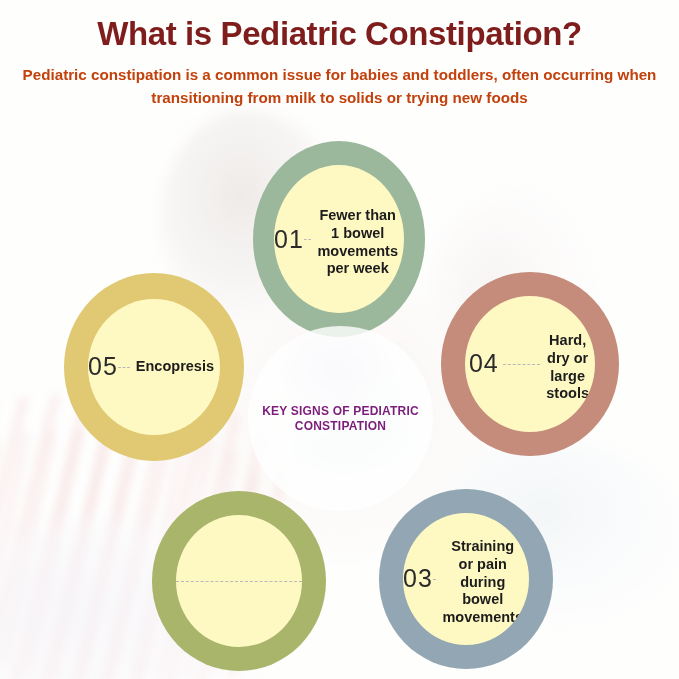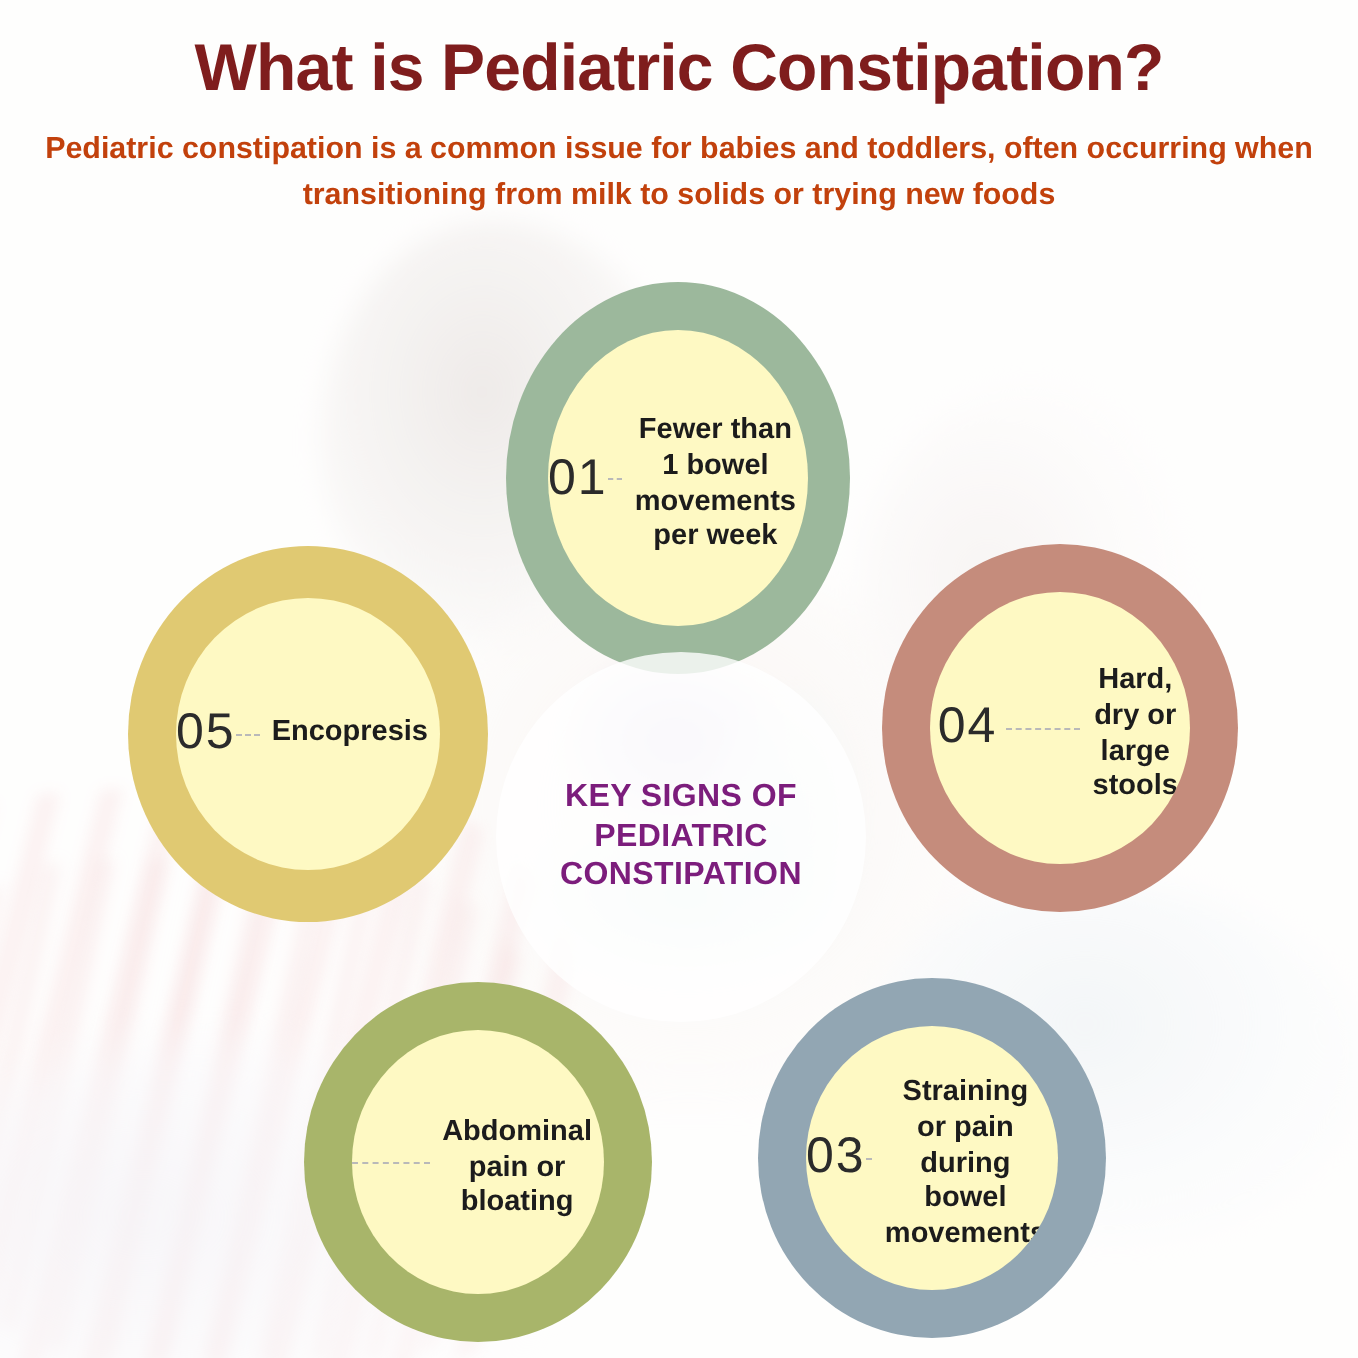--- a/index.html
+++ b/index.html
@@ -255,21 +255,21 @@
     width: 185px;
     height: 185px;
     border-radius: 50%;
     background: rgba(255,255,255,0.80);
     display: flex;
     align-items: center;
     justify-content: center;
     z-index: 7;
   }
   #center-text {
-    font-size: 16px;
+    font-size: 12px;
     font-weight: bold;
     color: #7c1d7c;
     text-align: center;
     line-height: 1.22;
     letter-spacing: 0.2px;
     text-shadow: 0 0 4px rgba(255,255,255,0.9);
   }
 </style>
 </head>
 <body>
@@ -329,23 +329,20 @@
         <div class="petal-rule"></div>
         <div class="txt-zone">
           <span class="petal-text">Straining or pain during bowel movements</span>
         </div>
       </div>
     </div>
 
     <div class="petal" id="petal-04" style="background: rgb(168, 181, 106);">
       <div class="petal-inner abs ring-inner-04">
         <div class="petal-rule"></div>
-        <div class="txt-zone">
-          <span class="petal-text">Abdominal pain or bloating</span>
-        </div>
       </div>
     </div>
 
     <div class="petal" id="petal-05" style="background: rgb(224, 201, 114);">
       <div class="petal-inner abs ring-inner-05">
         <div class="num-zone" style="height:44%;">
           <span class="petal-num">05</span>
         </div>
         <div class="petal-rule"></div>
         <div class="txt-zone" style="align-items:flex-end;padding-top:0;">

